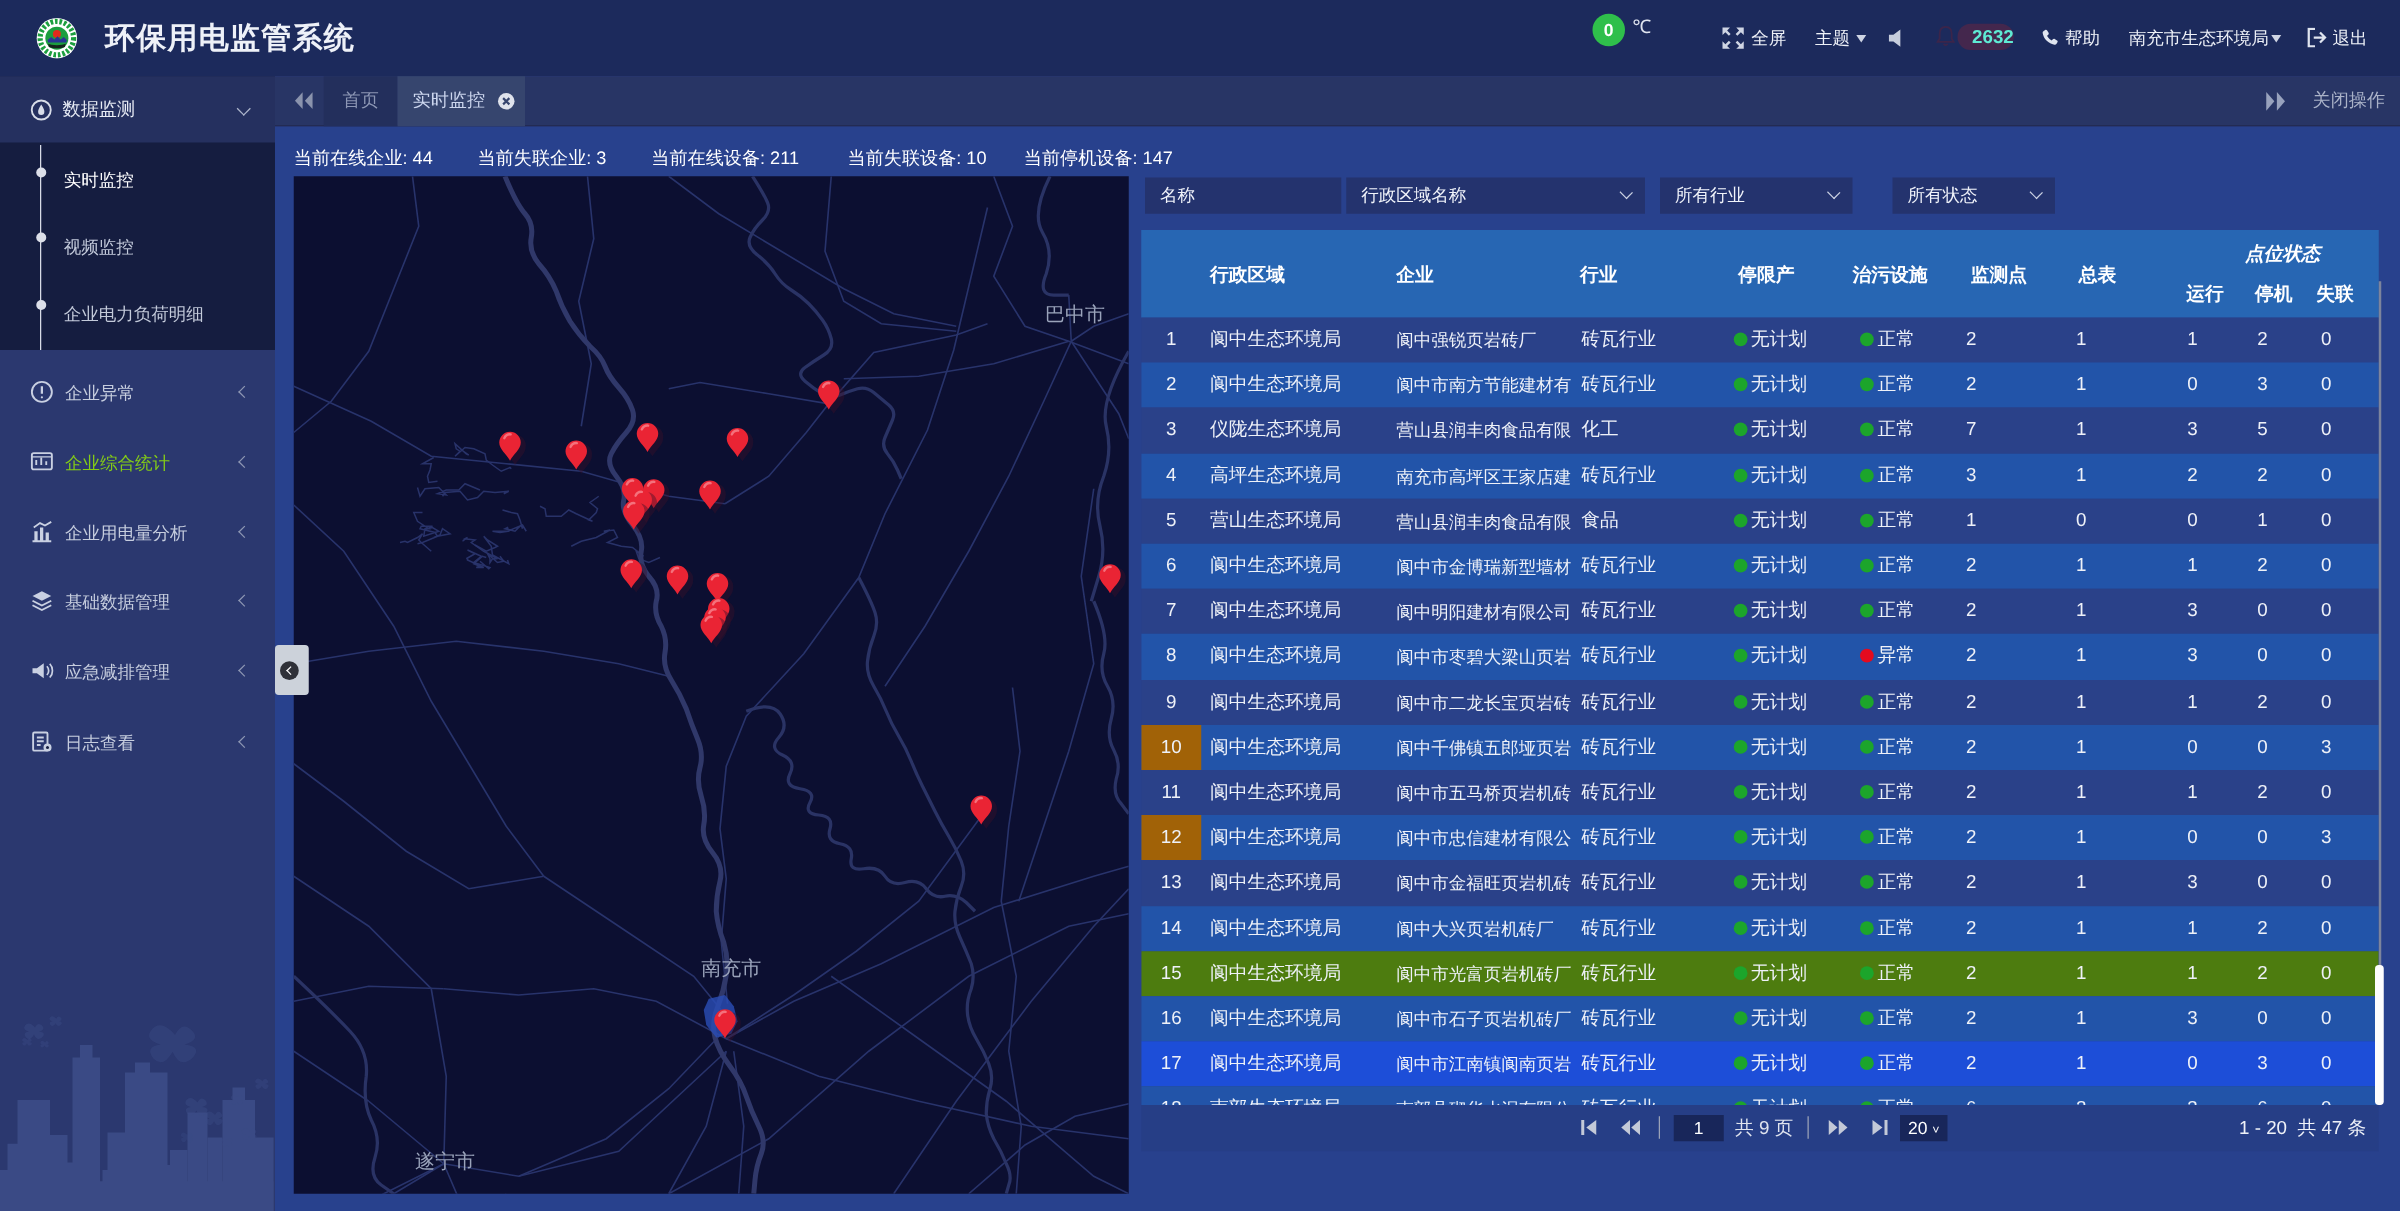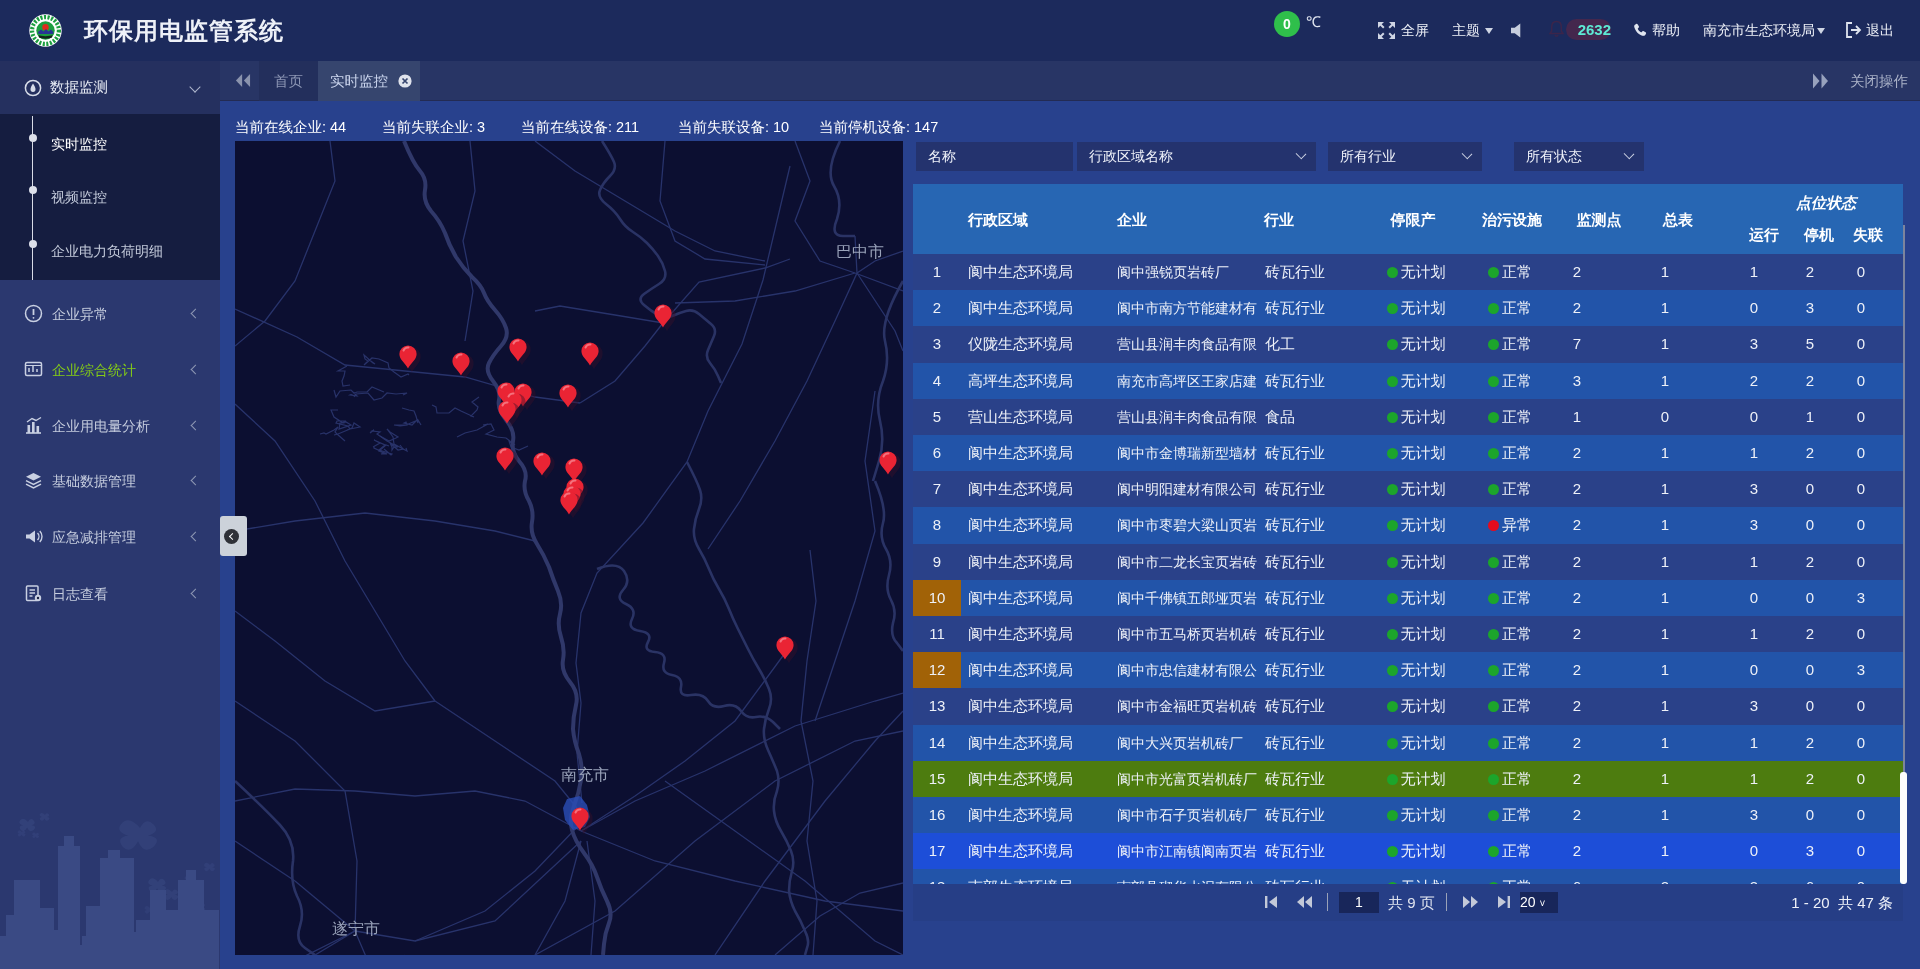--- a/index.html
+++ b/index.html
@@ -617,15 +617,15 @@
   <div class="pi" style="left:475px;top:8px;line-height:21px">共 9 页</div>
   <div class="pi" style="left:533px;top:9px;width:1px;height:18px;background:#9aa2b8"></div>
   <svg class="pi" style="left:549px" width="17" height="16" viewBox="0 0 17 16" fill="#c3c9d8">
     <path d="M1,2 L1,14 L8,8 Z"></path>
       <path d="M9,2 L9,14 L16,8 Z"></path>
   </svg>
   <svg class="pi" style="left:583px" width="16" height="16" viewBox="0 0 16 16" fill="#c3c9d8">
     <path d="M2,2 L2,14 L10,8 Z"></path>
       <rect x="11.6" y="2" width="2.4" height="12"></rect>
   </svg>
-  <div class="pi" style="left:607px;top:8px;width:38px;height:21px;background:#18265a;color:#fff;font-size:14px;text-align:left;line-height:21px">20 <span style="font-size:10px">˅</span></div>
+  <div class="pi" style="left:607px;top:8px;width:38px;height:21px;background:#18265a;color:#fff;font-size:14px;text-align:center;line-height:21px">20 <span style="font-size:10px">˅</span></div>
   <div class="pi" style="right:10px;top:8px;line-height:21px;color:#eef1f8">1 - 20&nbsp;&nbsp;共 47 条</div>
 </div>
 
 </body></html>

